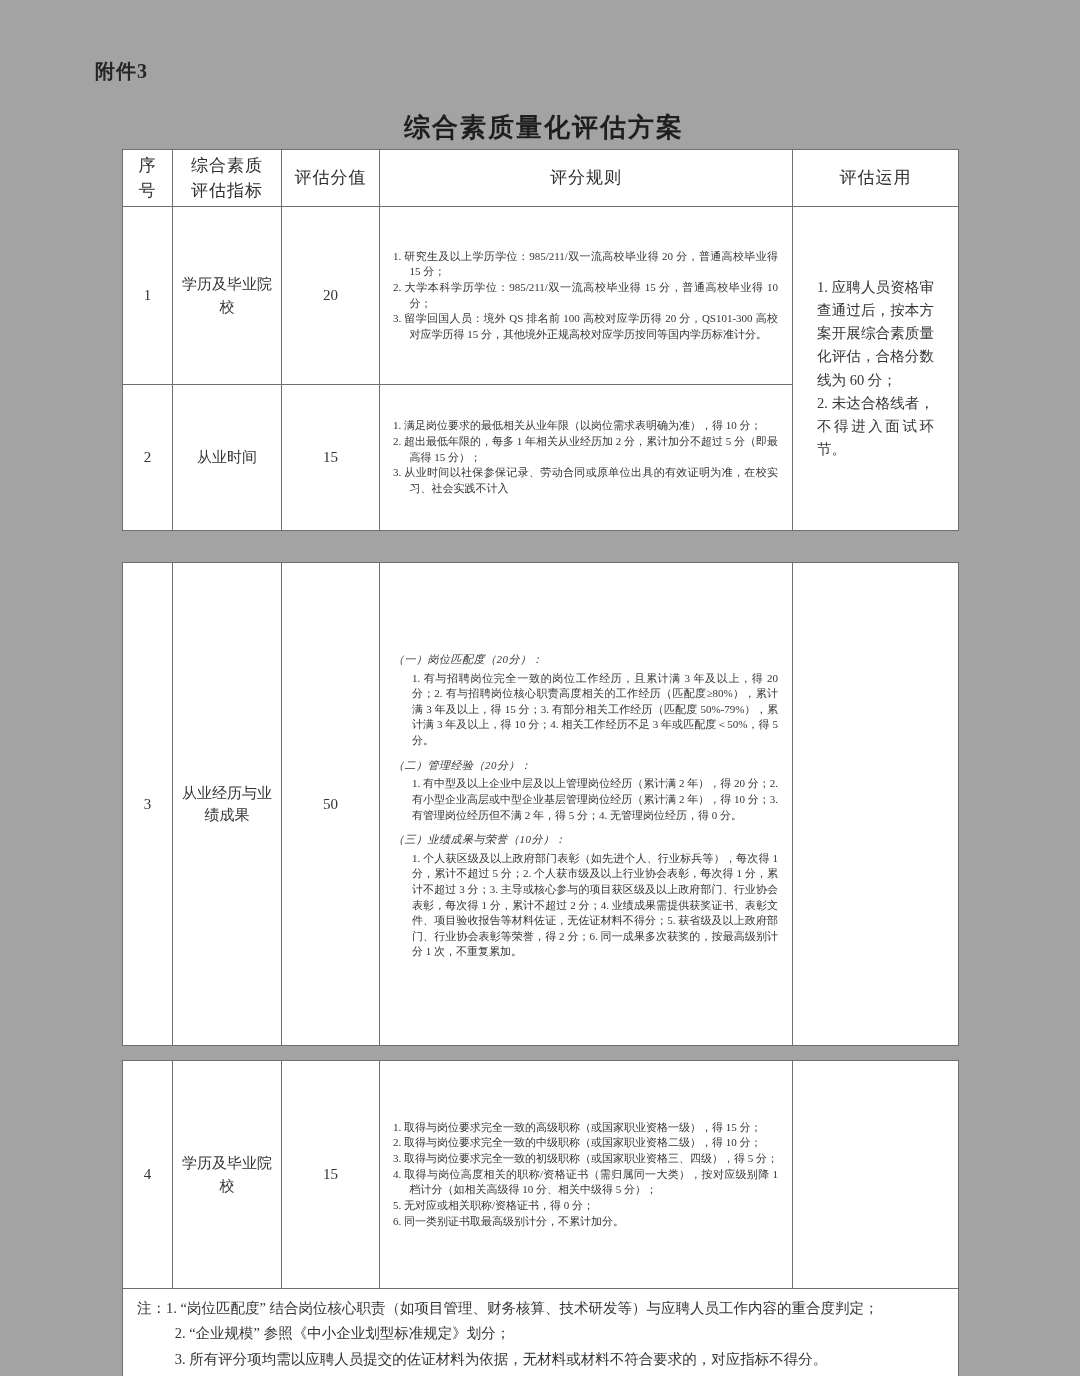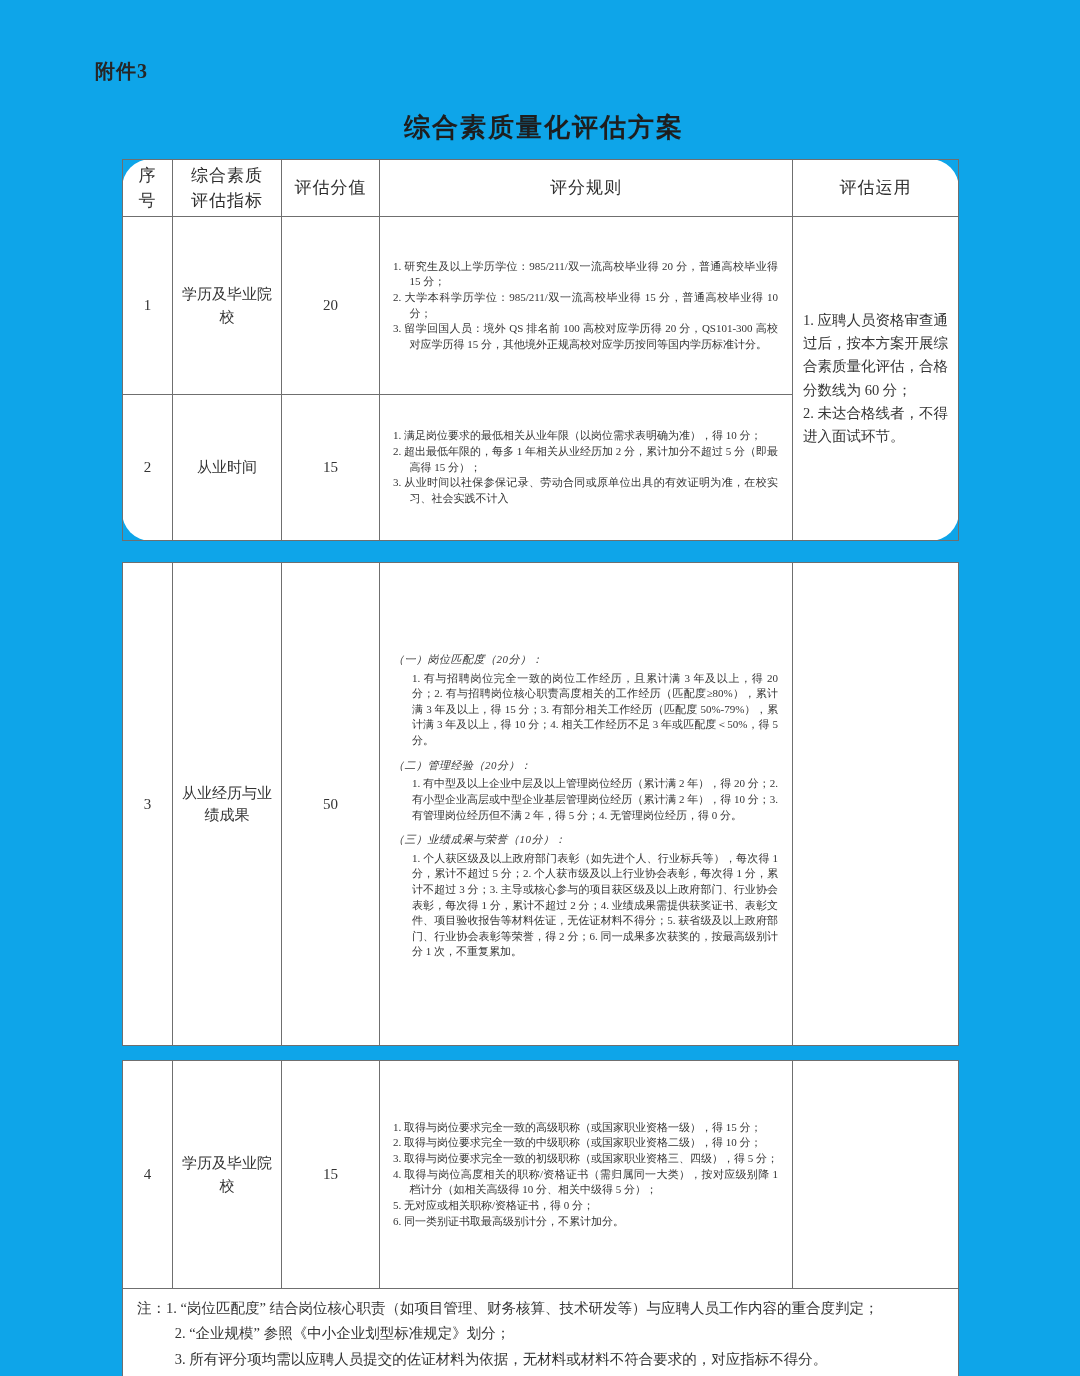--- a/index.html
+++ b/index.html
@@ -3,21 +3,21 @@
 <meta charset="utf-8">
 <style>
   html,body{margin:0;padding:0;}
   body{
     width:1080px;height:1376px;
     background:#fdfdfd;
     font-family:"Liberation Serif","DejaVu Serif",serif;
     color:#3d3d3d;
     -webkit-font-smoothing:antialiased;
   }
-  .page{position:relative;width:1080px;height:1376px;overflow:hidden;background:#0ea5e9;}
+  .page{position:relative;width:1080px;height:1376px;overflow:hidden;background:#a3a3a3;}
 
   .attachment{
     position:absolute;left:95px;top:58px;
     font-size:20px;font-weight:bold;color:#262626;letter-spacing:1px;
   }
   .doc-title{
     position:absolute;left:0;top:106px;width:1080px;
     text-align:center;font-size:26px;font-weight:bold;color:#1e1e1e;
     letter-spacing:2px;margin:4px;
   }
@@ -26,21 +26,21 @@
     position:absolute;left:122px;
     border-collapse:collapse;table-layout:fixed;width:836px;
     background:#fff;
   }
   table.t td,table.t th{
     border:1px solid #6f6f6f;
     font-weight:normal;
     vertical-align:middle;
     overflow:hidden;
   }
-  .t1{top:159px;border-radius:29px;}
+  .t1{top:149px;}
   .t2{top:562px;}
   .t3{top:1060px;}
 
   th.head{
     font-size:17px;color:#2f2f2f;text-align:center;letter-spacing:1px;
     line-height:1.5;
   }
   .hwrap{display:inline-block;vertical-align:middle;}
   .w-no{width:1.3em;}
   .w-ind{width:4.6em;}
@@ -62,21 +62,21 @@
   }
   .sec-h{margin:4px 0 2px 0;letter-spacing:0.5px;font-style:italic;}
   .sec-b{
     margin:3px 0 9px 19px;
     text-align:justify;
   }
   .sec-b:last-child{margin-bottom:0;}
 
   td.usage{
     font-size:14.5px;line-height:1.6;color:#343434;
-    padding:8px 10px;text-align:justify;vertical-align:middle;
+    padding:8px 24px;text-align:justify;vertical-align:middle;
   }
   td.usage-empty{background:#fff;}
 
   td.notes{
     font-size:14.5px;line-height:1.75;color:#343434;
     padding:7px 14px;vertical-align:middle;text-align:left;
   }
   .nline{white-space:normal;}
   .nline.rest{padding-left:2.6em;}
 </style>

